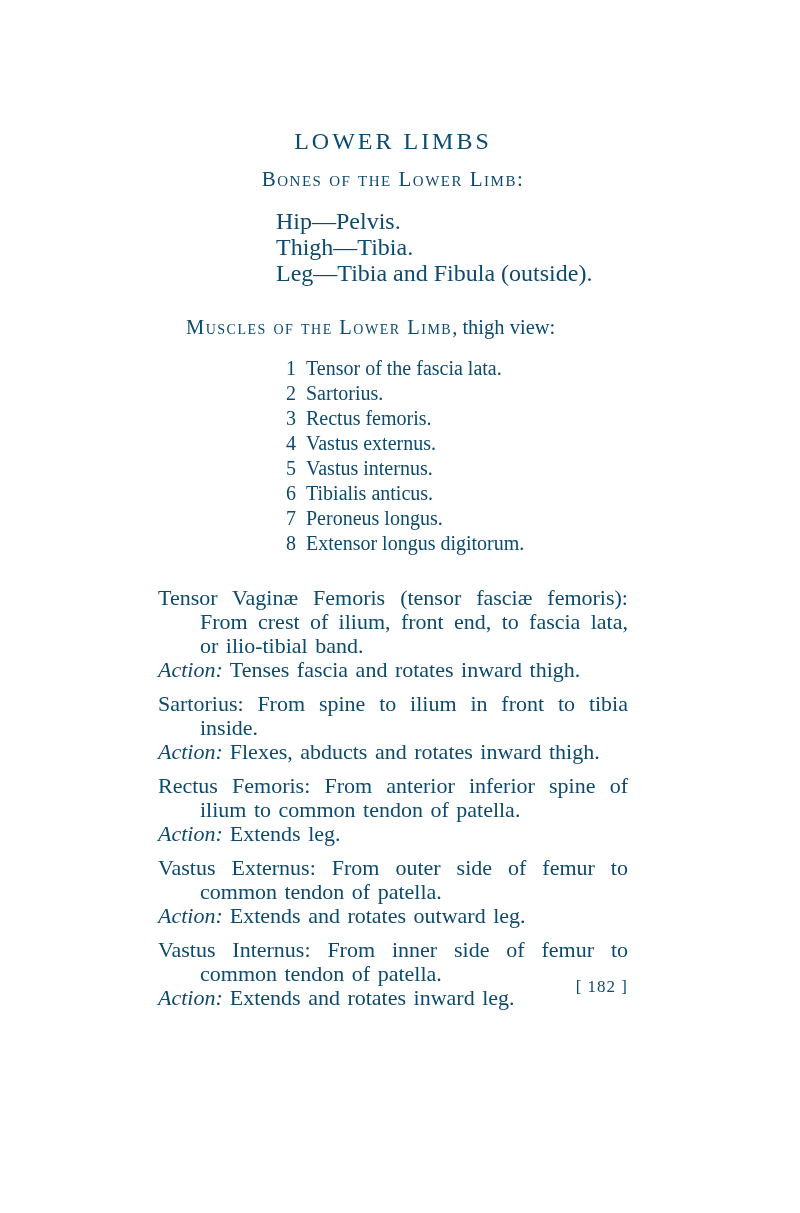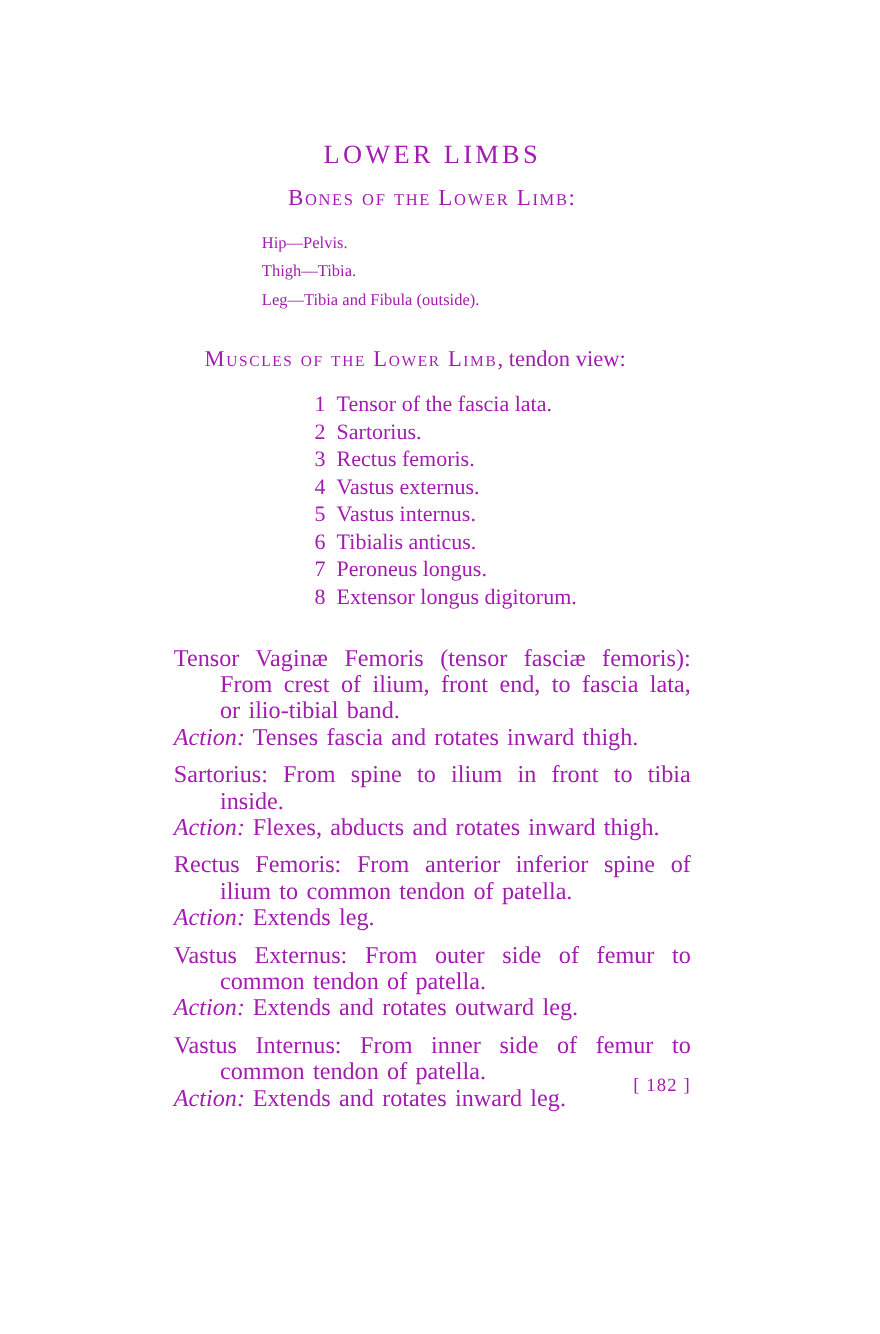--- a/index.html
+++ b/index.html
@@ -5,21 +5,21 @@
   html, body {
     margin: 0;
     padding: 0;
     background: #ffffff;
   }
   .page {
     position: relative;
     width: 800px;
     height: 1213px;
     background: #ffffff;
-    color: #a21caf;
+    color: #0c4a6e;
     font-family: "Liberation Serif", "DejaVu Serif", serif;
     overflow: hidden;
   }
   .content {
     position: absolute;
     left: 158px;
     top: 0;
     width: 470px;
   }
   .page-title {
@@ -41,22 +41,22 @@
     margin-top: 12px;
     text-align: center;
     letter-spacing: 1px;
   }
   .smallcaps {
     font-variant: small-caps;
     letter-spacing: 1.5px;
   }
   .bones-list {
     margin-top: 10px;
-    margin-left: 80px;
-    font-size: 15px;
+    margin-left: 118px;
+    font-size: 24px;
     line-height: 26px;
   }
   .muscles-heading {
     margin-top: 28px;
     margin-left: 28px;
     font-size: 20.5px;
   }
   .muscle-list {
     margin-top: 11px;
     font-size: 20px;
@@ -117,21 +117,21 @@
     <h1 class="page-title">LOWER LIMBS</h1>
 
     <h2 class="section-heading bones-heading smallcaps">Bones of the Lower Limb:</h2>
 
     <div class="bones-list">
       <div>Hip—Pelvis.</div>
       <div>Thigh—Tibia.</div>
       <div>Leg—Tibia and Fibula (outside).</div>
     </div>
 
-    <h2 class="section-heading muscles-heading"><span class="smallcaps">Muscles of the Lower Limb</span><span>, tendon view:</span></h2>
+    <h2 class="section-heading muscles-heading"><span class="smallcaps">Muscles of the Lower Limb</span><span>, thigh view:</span></h2>
 
     <div class="muscle-list">
       <div class="muscle-row">
         <span class="muscle-num">1</span>
         <span class="muscle-label">Tensor of the fascia lata.</span>
       </div>
       <div class="muscle-row">
         <span class="muscle-num">2</span>
         <span class="muscle-label">Sartorius.</span>
       </div>

